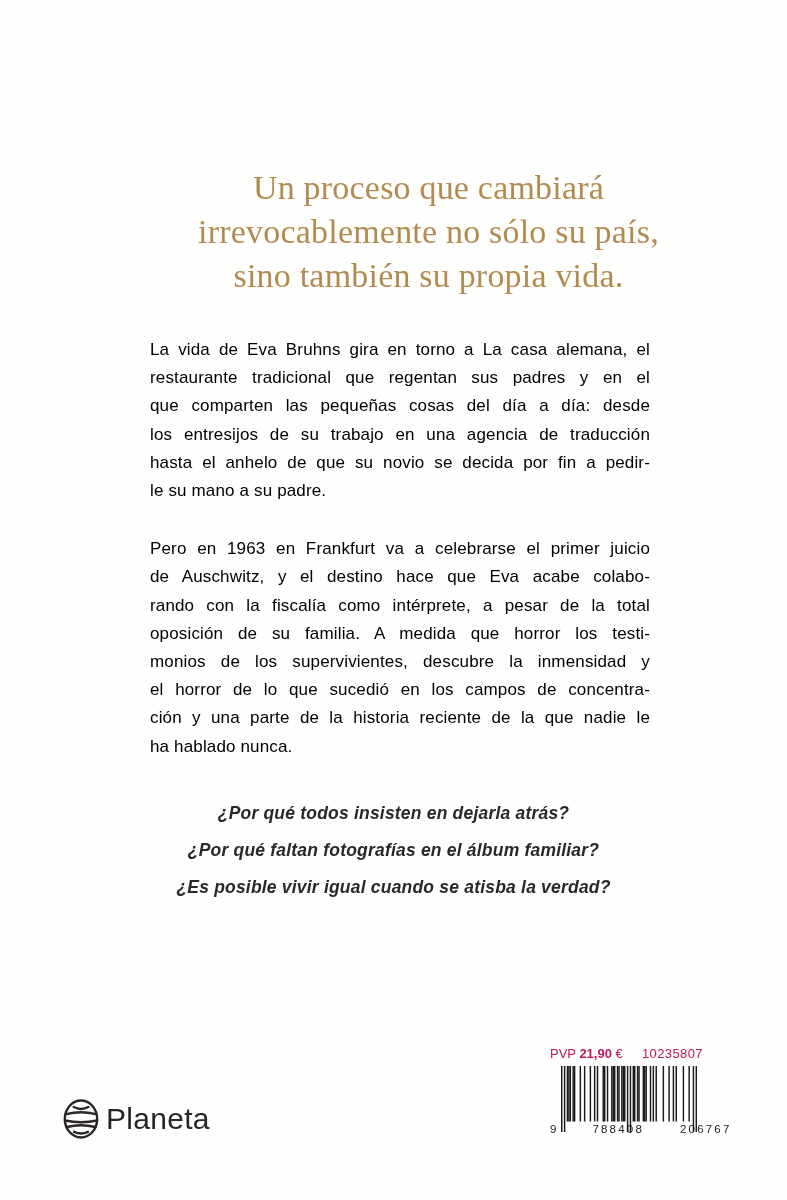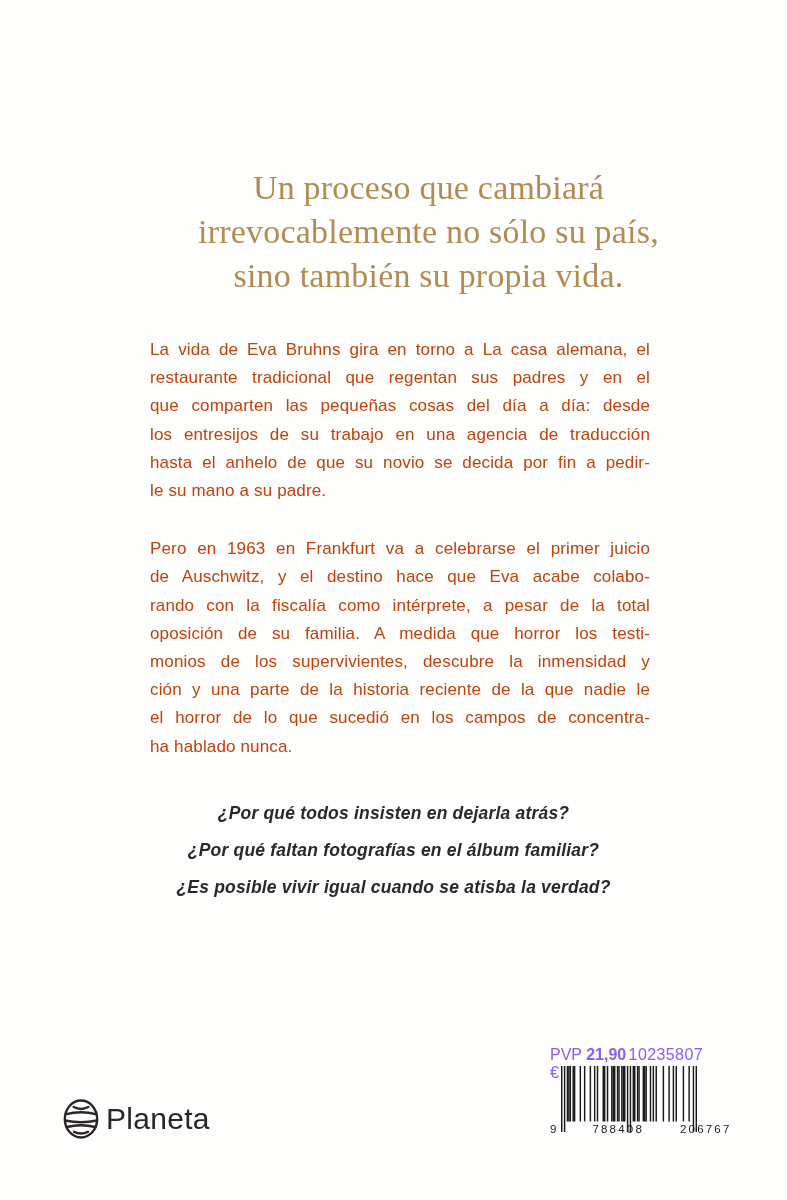--- a/index.html
+++ b/index.html
@@ -30,21 +30,21 @@
     letter-spacing: 0.2px;
     padding-left: 35px;
   }
 
   
   .synopsis {
     position: absolute;
     top: 336px;
     left: 150px;
     width: 500px;
-    color: #c2410c;
+    color: #000000;
     font-size: 17px;
     line-height: 28.2px;
     letter-spacing: 0.15px;
   }
   .synopsis p { margin: 0; }
   .synopsis p + p { margin-top: 30px; }
   .jl {
     display: block;
     text-align: justify;
     text-align-last: justify;
@@ -88,22 +88,22 @@
 
   
   .price-row {
     position: absolute;
     left: 550px;
     top: 1046px;
     width: 153px;
     display: flex;
     justify-content: space-between;
     align-items: baseline;
-    font-size: 16px;
-    color: #8b5cf6;
+    font-size: 13px;
+    color: #be185d;
   }
   .price-value { font-weight: 700; }
   .product-code { letter-spacing: 0.4px; }
 
   
   .barcode {
     position: absolute;
     left: 550px;
     top: 1066px;
     width: 147px;
@@ -155,22 +155,22 @@
       <span class="jl">los entresijos de su trabajo en una agencia de traducción</span>
       <span class="jl">hasta el anhelo de que su novio se decida por fin a pedir-</span>
       <span class="jl jl-end">le su mano a su padre.</span>
     </p>
     <p>
       <span class="jl">Pero en 1963 en Frankfurt va a celebrarse el primer juicio</span>
       <span class="jl">de Auschwitz, y el destino hace que Eva acabe colabo-</span>
       <span class="jl">rando con la fiscalía como intérprete, a pesar de la total</span>
       <span class="jl">oposición de su familia. A medida que horror los testi-</span>
       <span class="jl">monios de los supervivientes, descubre la inmensidad y</span>
+      <span class="jl">el horror de lo que sucedió en los campos de concentra-</span>
       <span class="jl">ción y una parte de la historia reciente de la que nadie le</span>
-      <span class="jl">el horror de lo que sucedió en los campos de concentra-</span>
       <span class="jl jl-end">ha hablado nunca.</span>
     </p>
   </section>
 
   <section class="questions">
     <div>¿Por qué todos insisten en dejarla atrás?</div>
     <div>¿Por qué faltan fotografías en el álbum familiar?</div>
     <div>¿Es posible vivir igual cuando se atisba la verdad?</div>
   </section>
 

